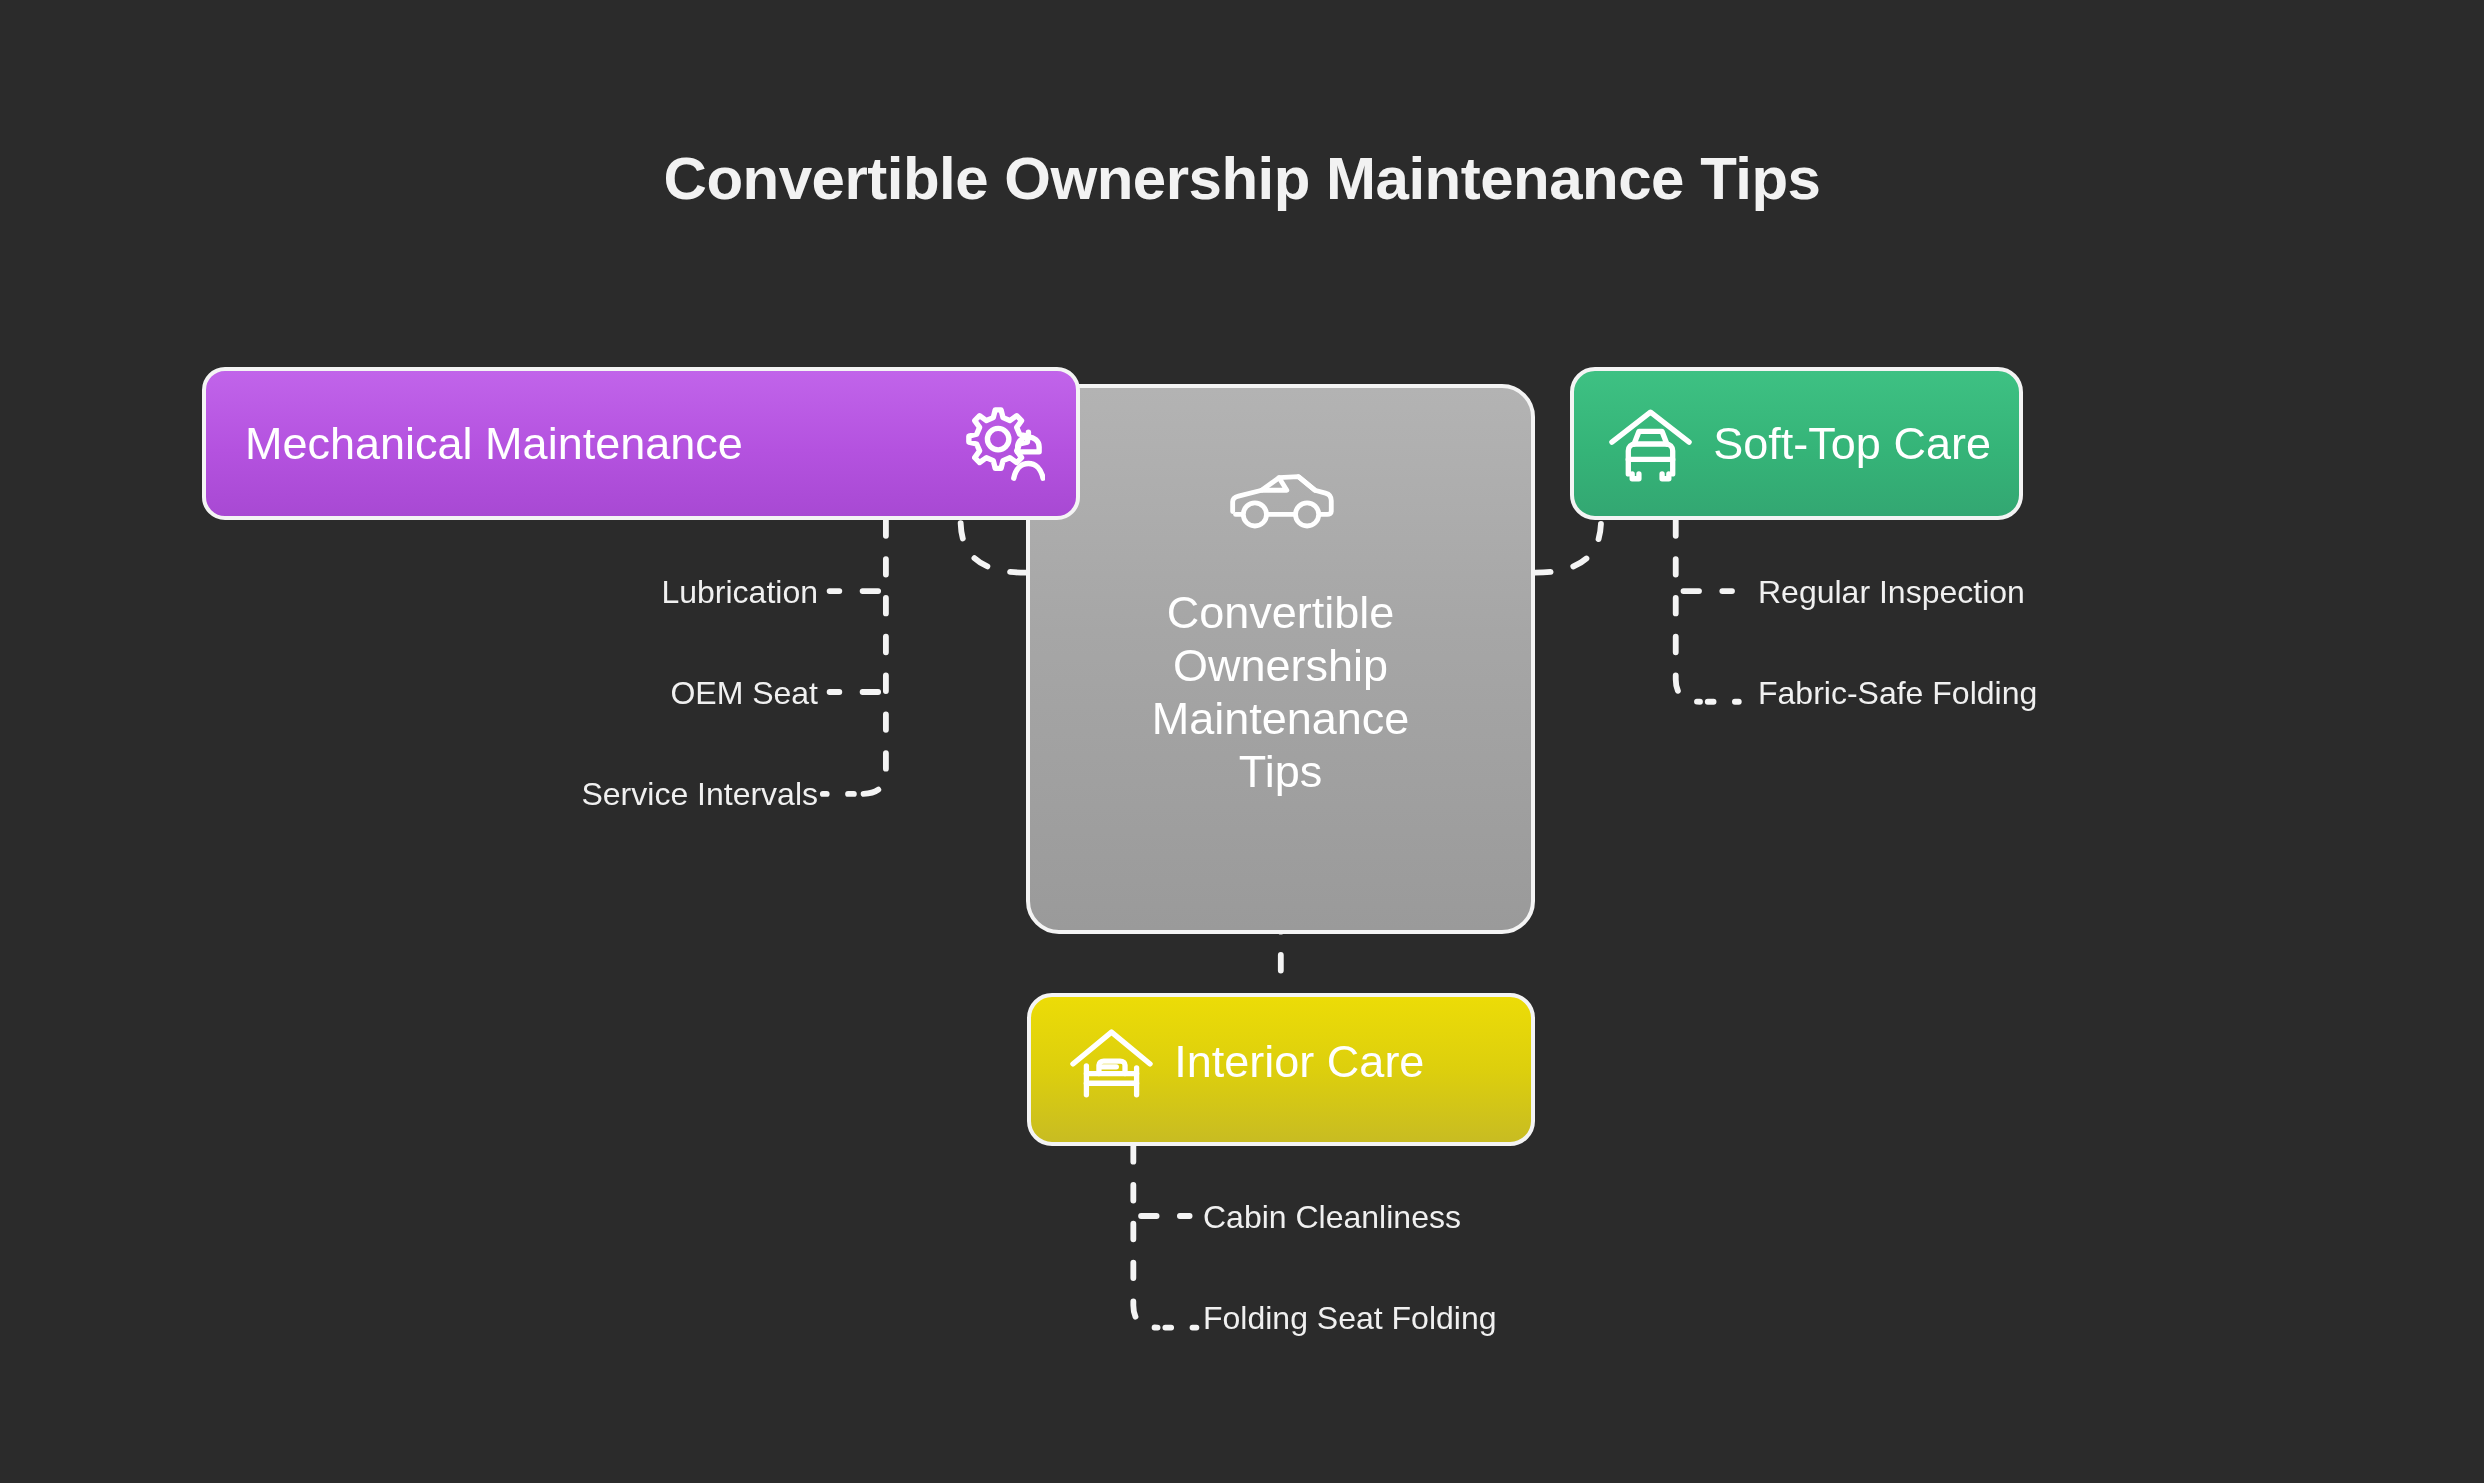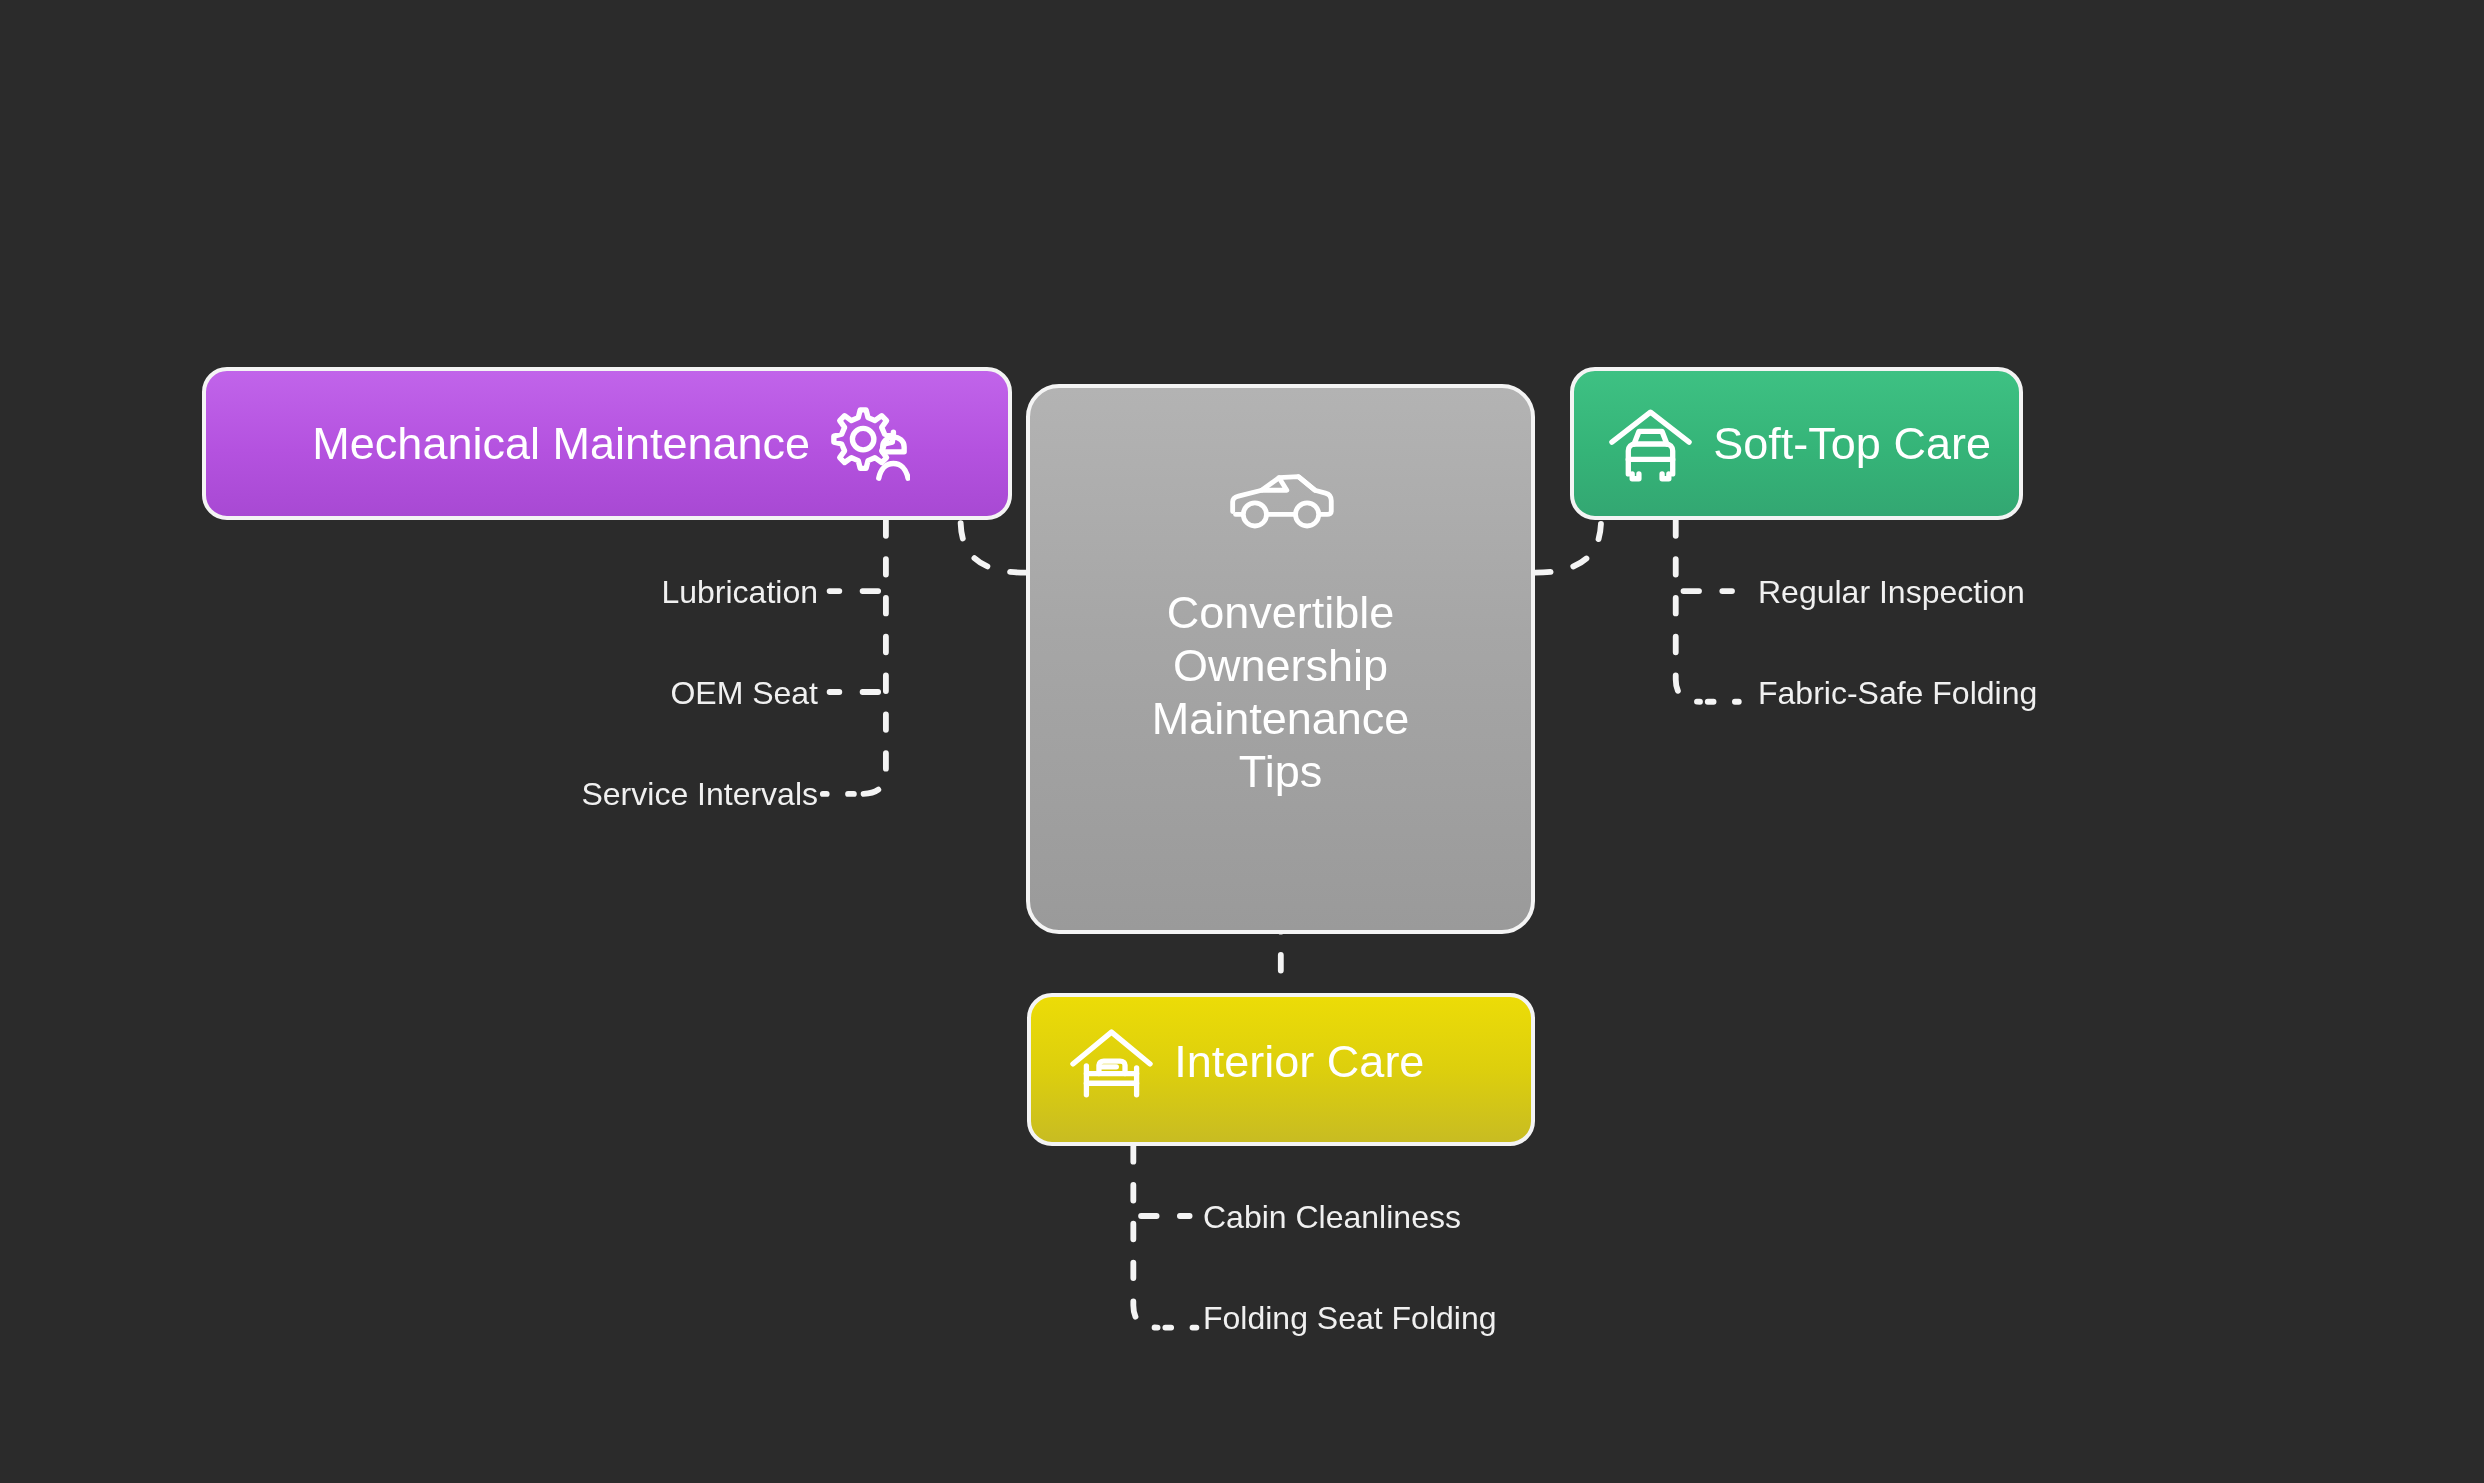--- a/index.html
+++ b/index.html
@@ -85,26 +85,27 @@
     line-height: 1.18;
     color: #ffffff;
     padding: 0 43px;
     box-sizing: border-box;
   }
 
   
   #node-mechanical {
     left: 202px;
     top: 367px;
-    width: 810px;
+    width: 878px;
     height: 153px;
     background: linear-gradient(180deg, #c164ea 0%, #b452df 55%, #a849d3 100%);
     padding: 0 31px 0 39px;
-    justify-content: center;
+    justify-content: space-between;
     gap: 17.5px;
+    border-radius: 23px;
   }
 
   
   #node-softtop {
     left: 1570px;
     top: 367px;
     width: 453px;
     height: 153px;
     background: linear-gradient(180deg, #3ec183 0%, #35b478 55%, #33a772 100%);
     padding: 0 29px 0 35px;
@@ -133,20 +134,21 @@
     line-height: 1;
     z-index: 3;
   }
   .leaf.right-align { text-align: right; }
 </style>
 </head>
 <body>
 
 <div id="canvas">
 
+  <div id="page-title">Convertible Ownership Maintenance Tips</div>
 
   <svg id="connectors" viewBox="0 0 2560 1529" width="2484" height="1484">
 
     <path d="M 1057 590 C 1010 590 990 572 990 536" fill="none" stroke="#f4f4f4" stroke-width="6" stroke-linecap="round" stroke-dasharray="16 24"></path>
 
     <path d="M 1582 590 C 1629 590 1650 572 1650 536" fill="none" stroke="#f4f4f4" stroke-width="6" stroke-linecap="round" stroke-dasharray="16 24"></path>
 
     <path d="M 1320 944 L 1320 1023" fill="none" stroke="#f4f4f4" stroke-width="6" stroke-linecap="round" stroke-dasharray="16 24"></path>
 
     <path d="M 913 536 L 913 795 C 913 812 903 818 888 818" fill="none" stroke="#f4f4f4" stroke-width="6" stroke-linecap="round" stroke-dasharray="16 24"></path>

